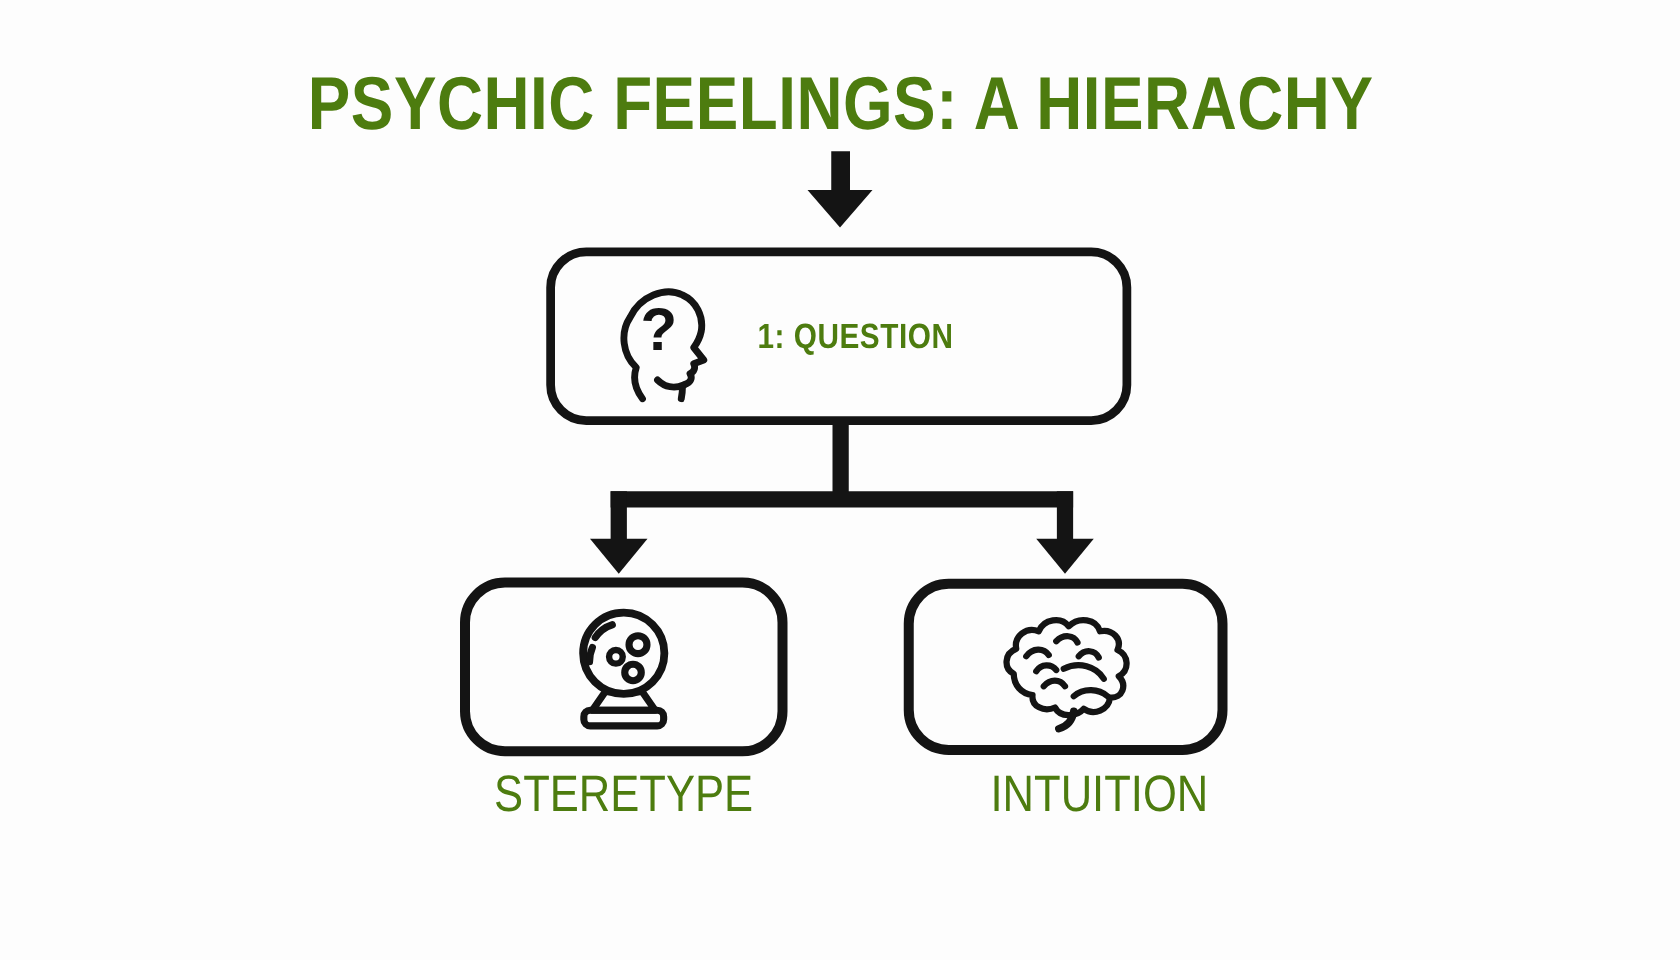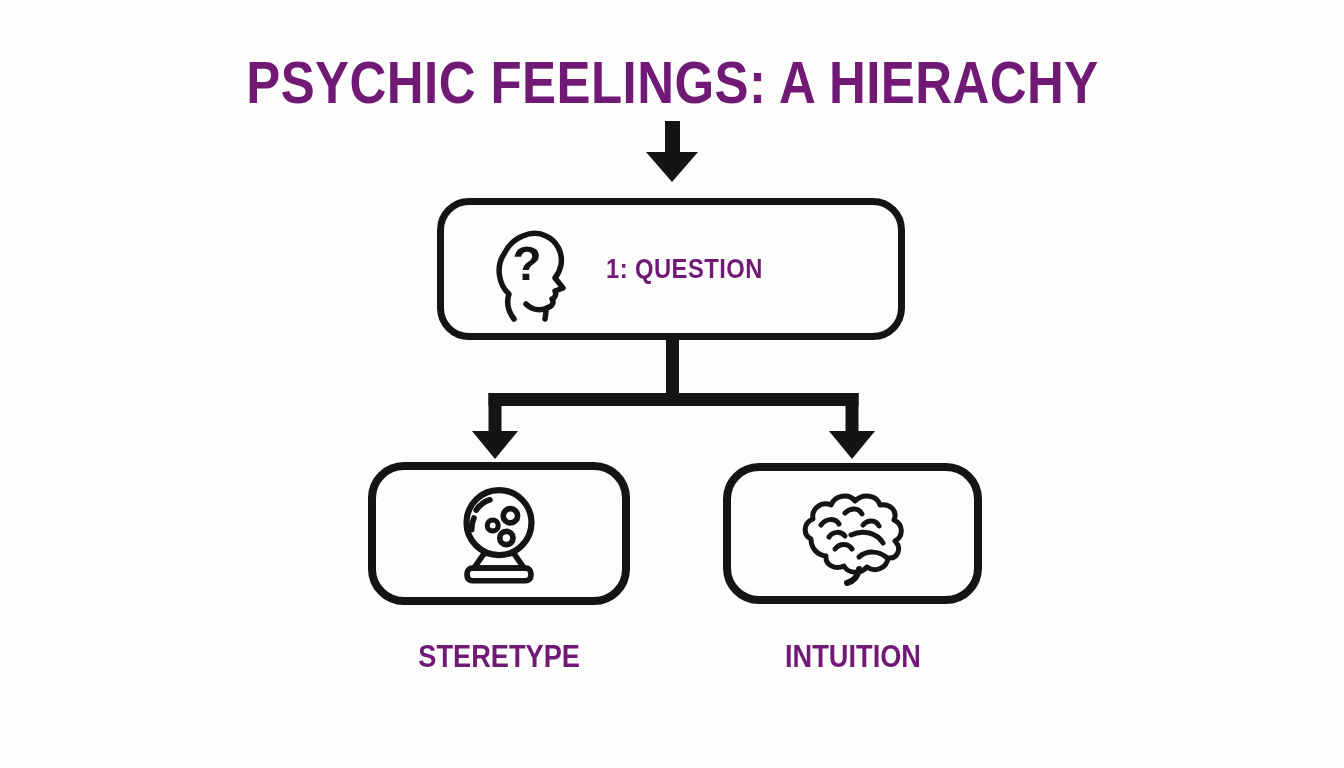--- a/index.html
+++ b/index.html
@@ -2,21 +2,21 @@
 <html><head>
 <meta charset="utf-8">
 <style>
   html,body{margin:0;padding:0;}
   .canvas{
     position:relative;
     width:1344px;height:768px;
     background:#fdfdfd;
     overflow:hidden;
     font-family:"Liberation Sans","DejaVu Sans",sans-serif;
-    color:#701a75;
+    color:#4d7c0f;
   }
   .title{
     position:absolute;left:0;top:48px;width:100%;
     text-align:center;
     font-size:60px;font-weight:700;letter-spacing:.5px;
     white-space:nowrap;
   }
   .cond{display:inline-block;transform:scaleX(.85);transform-origin:center center;}
   .connectors{position:absolute;left:0;top:0;width:1344px;height:768px;}
   .node{
@@ -26,25 +26,25 @@
   }
   .node-root{left:437px;top:198px;width:468px;height:142px;justify-content:flex-start;padding-left:40px;}
   .node-left{left:368px;top:462px;width:262px;height:143px;border-width:8px;border-radius:36px;}
   .node-right{left:723px;top:463px;width:259px;height:141px;border-width:8px;border-radius:36px;}
   .root-label{
     font-size:28px;font-weight:700;letter-spacing:.5px;margin-left:26px;
     white-space:nowrap;
   }
   .root-label .cond{transform-origin:left center;}
   .leaf-label{
-    position:absolute;top:638px;text-align:center;
-    font-size:32px;font-weight:700;white-space:nowrap;
+    position:absolute;top:612px;text-align:center;
+    font-size:41px;font-weight:400;white-space:nowrap;
   }
   .leaf-label-left{left:368px;width:262px;}
-  .leaf-label-right{left:723px;width:259px;}
+  .leaf-label-right{left:723px;width:259px;text-align:right;}
   svg{display:block;}
 </style>
 </head>
 <body>
 
 <div class="canvas">
 
   <div class="title">
     <span class="cond">PSYCHIC FEELINGS: A HIERACHY</span>
   </div>

